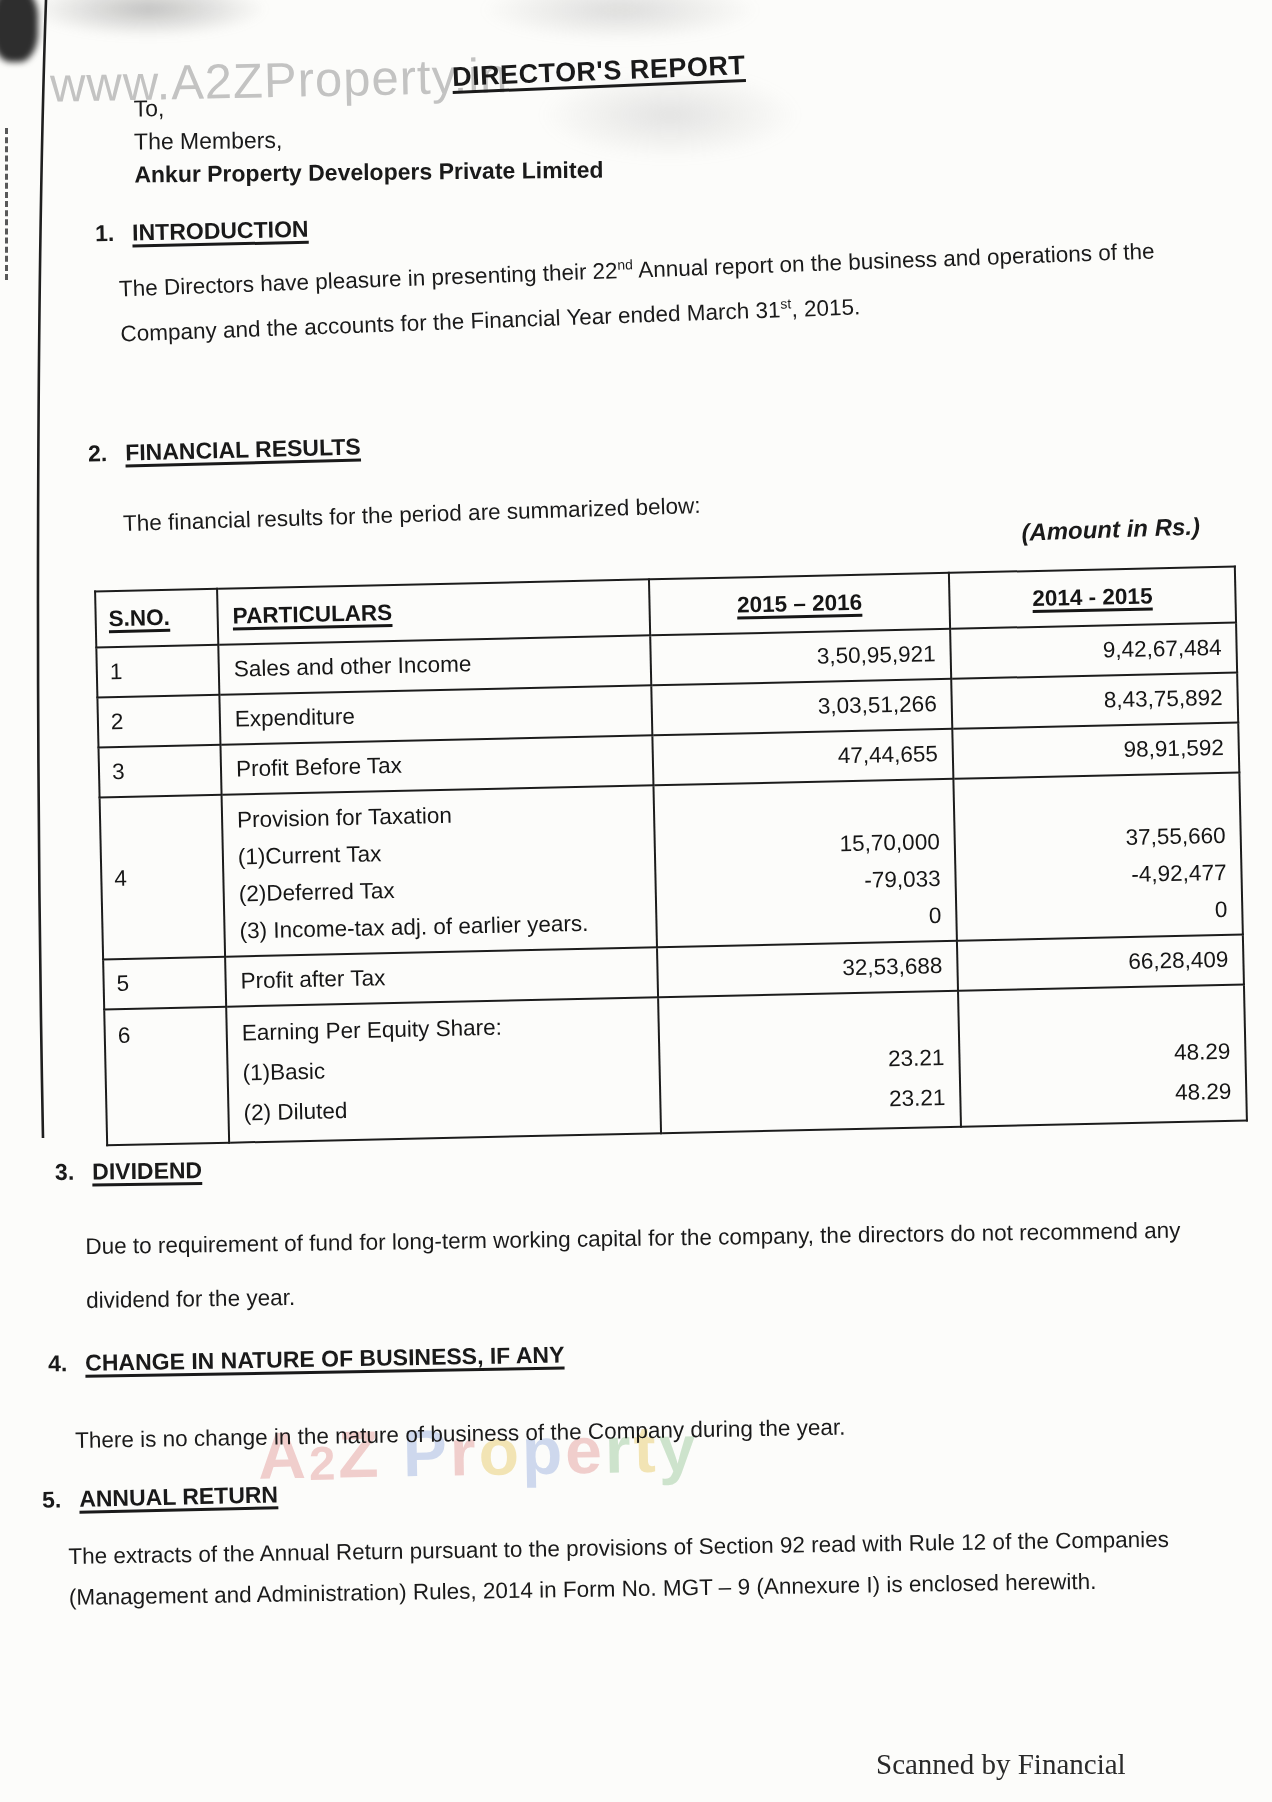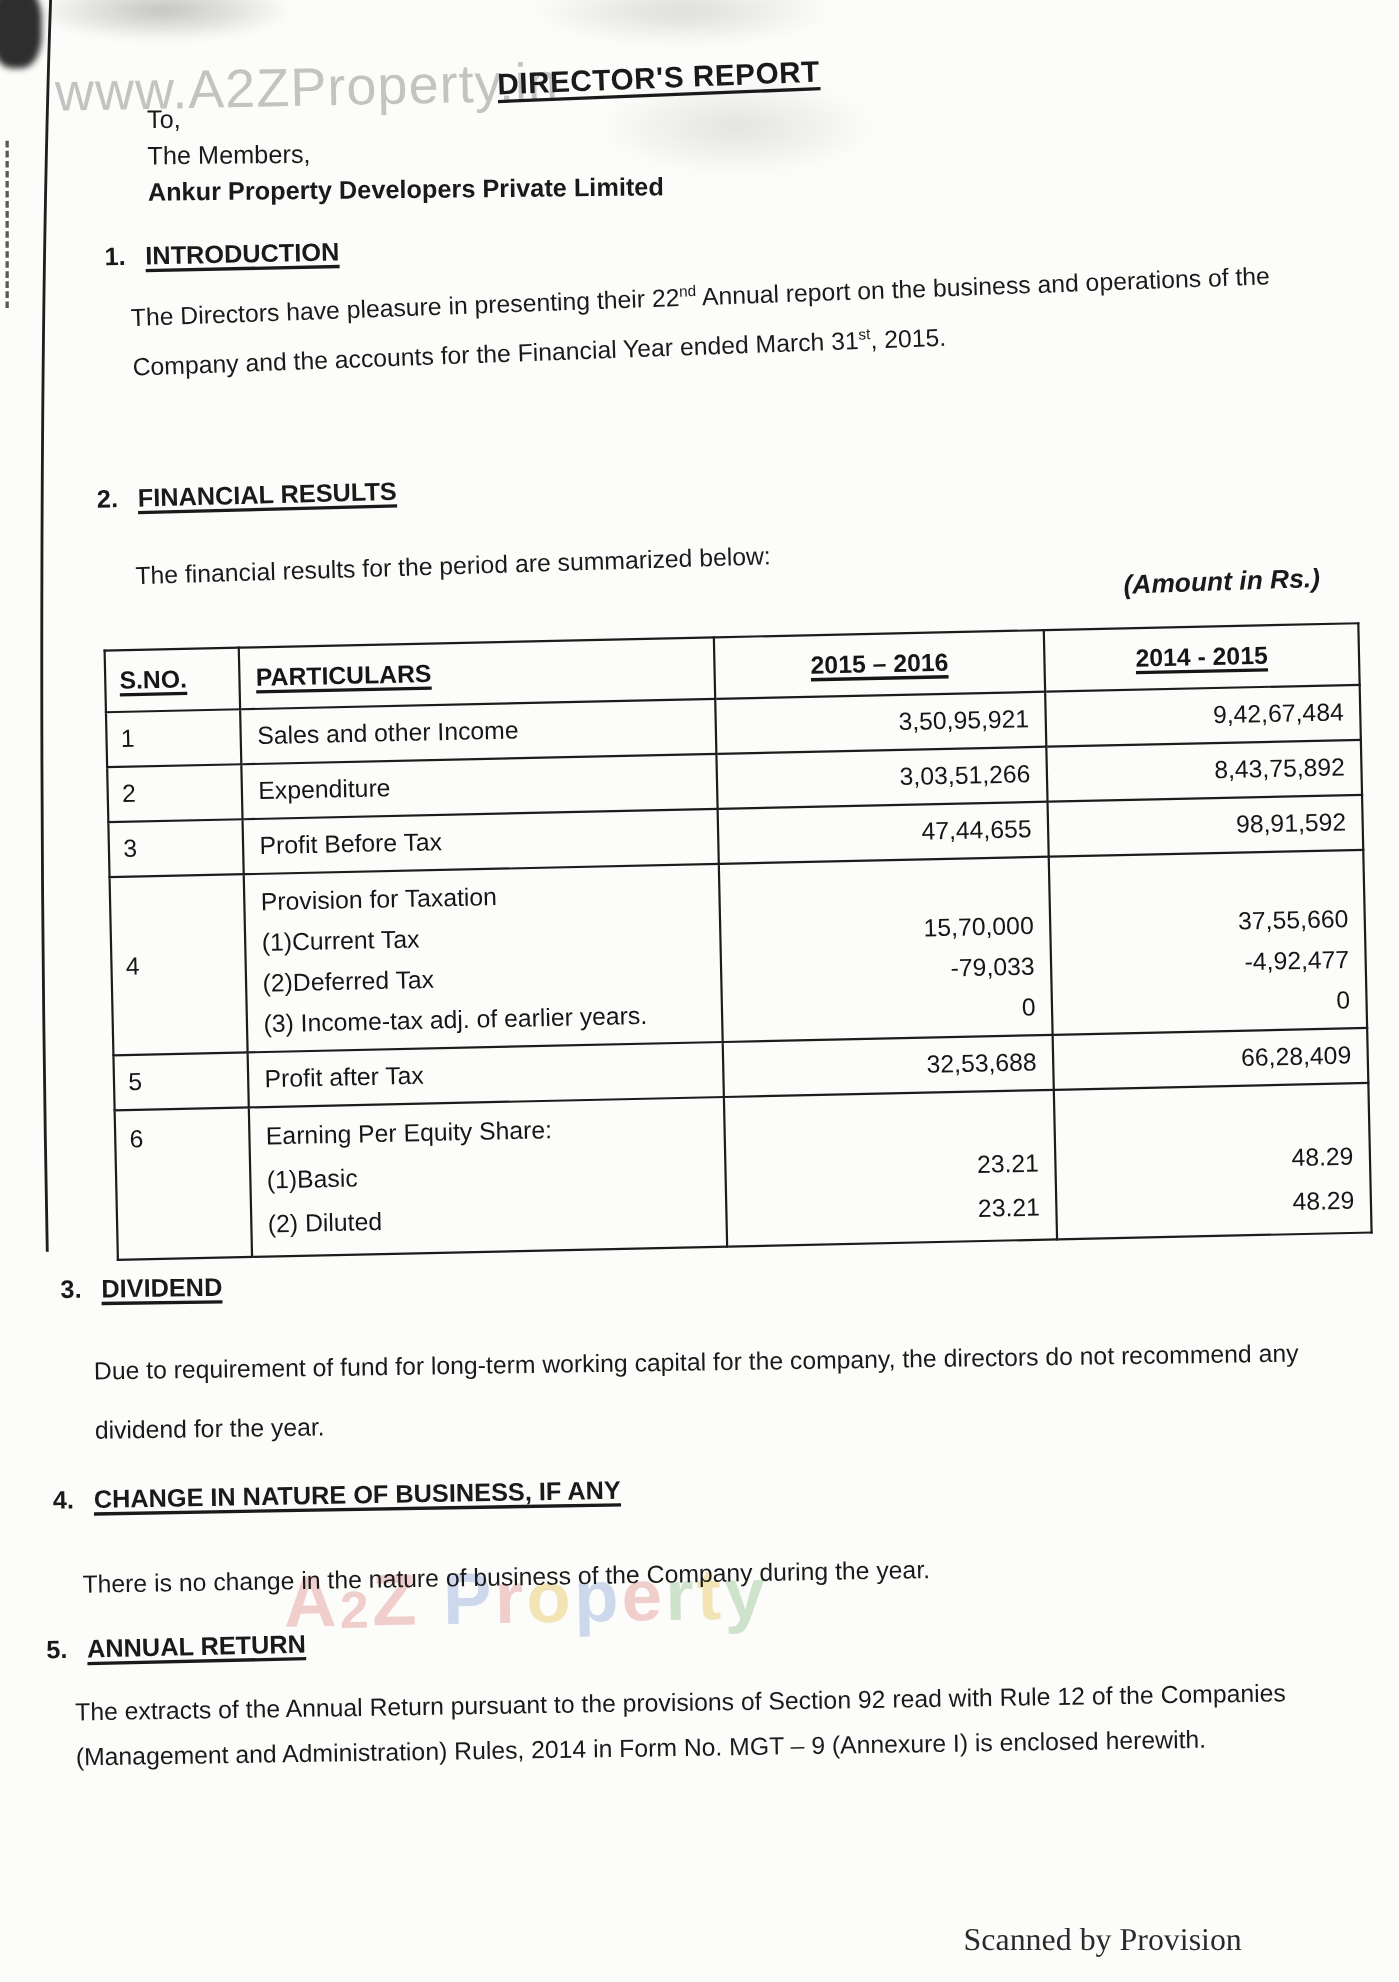--- a/index.html
+++ b/index.html
@@ -243,15 +243,15 @@
     <span class="htext">CHANGE IN NATURE OF BUSINESS, IF ANY</span>
   </div>
   <div class="abs p-change">There is no change in the nature of business of the Company during the year.</div>
 
   <div class="abs sec-head h-annual">
     <span class="hnum">5.</span>
     <span class="htext">ANNUAL RETURN</span>
   </div>
   <div class="abs p-annual">The extracts of the Annual Return pursuant to the provisions of Section 92 read with Rule 12 of the Companies (Management and Administration) Rules, 2014 in Form No. MGT – 9 (Annexure I) is enclosed herewith.</div>
 
-  <div class="abs footer">Scanned by Provision</div>
+  <div class="abs footer">Scanned by Financial</div>
 
 </div>
 
 </body></html>

